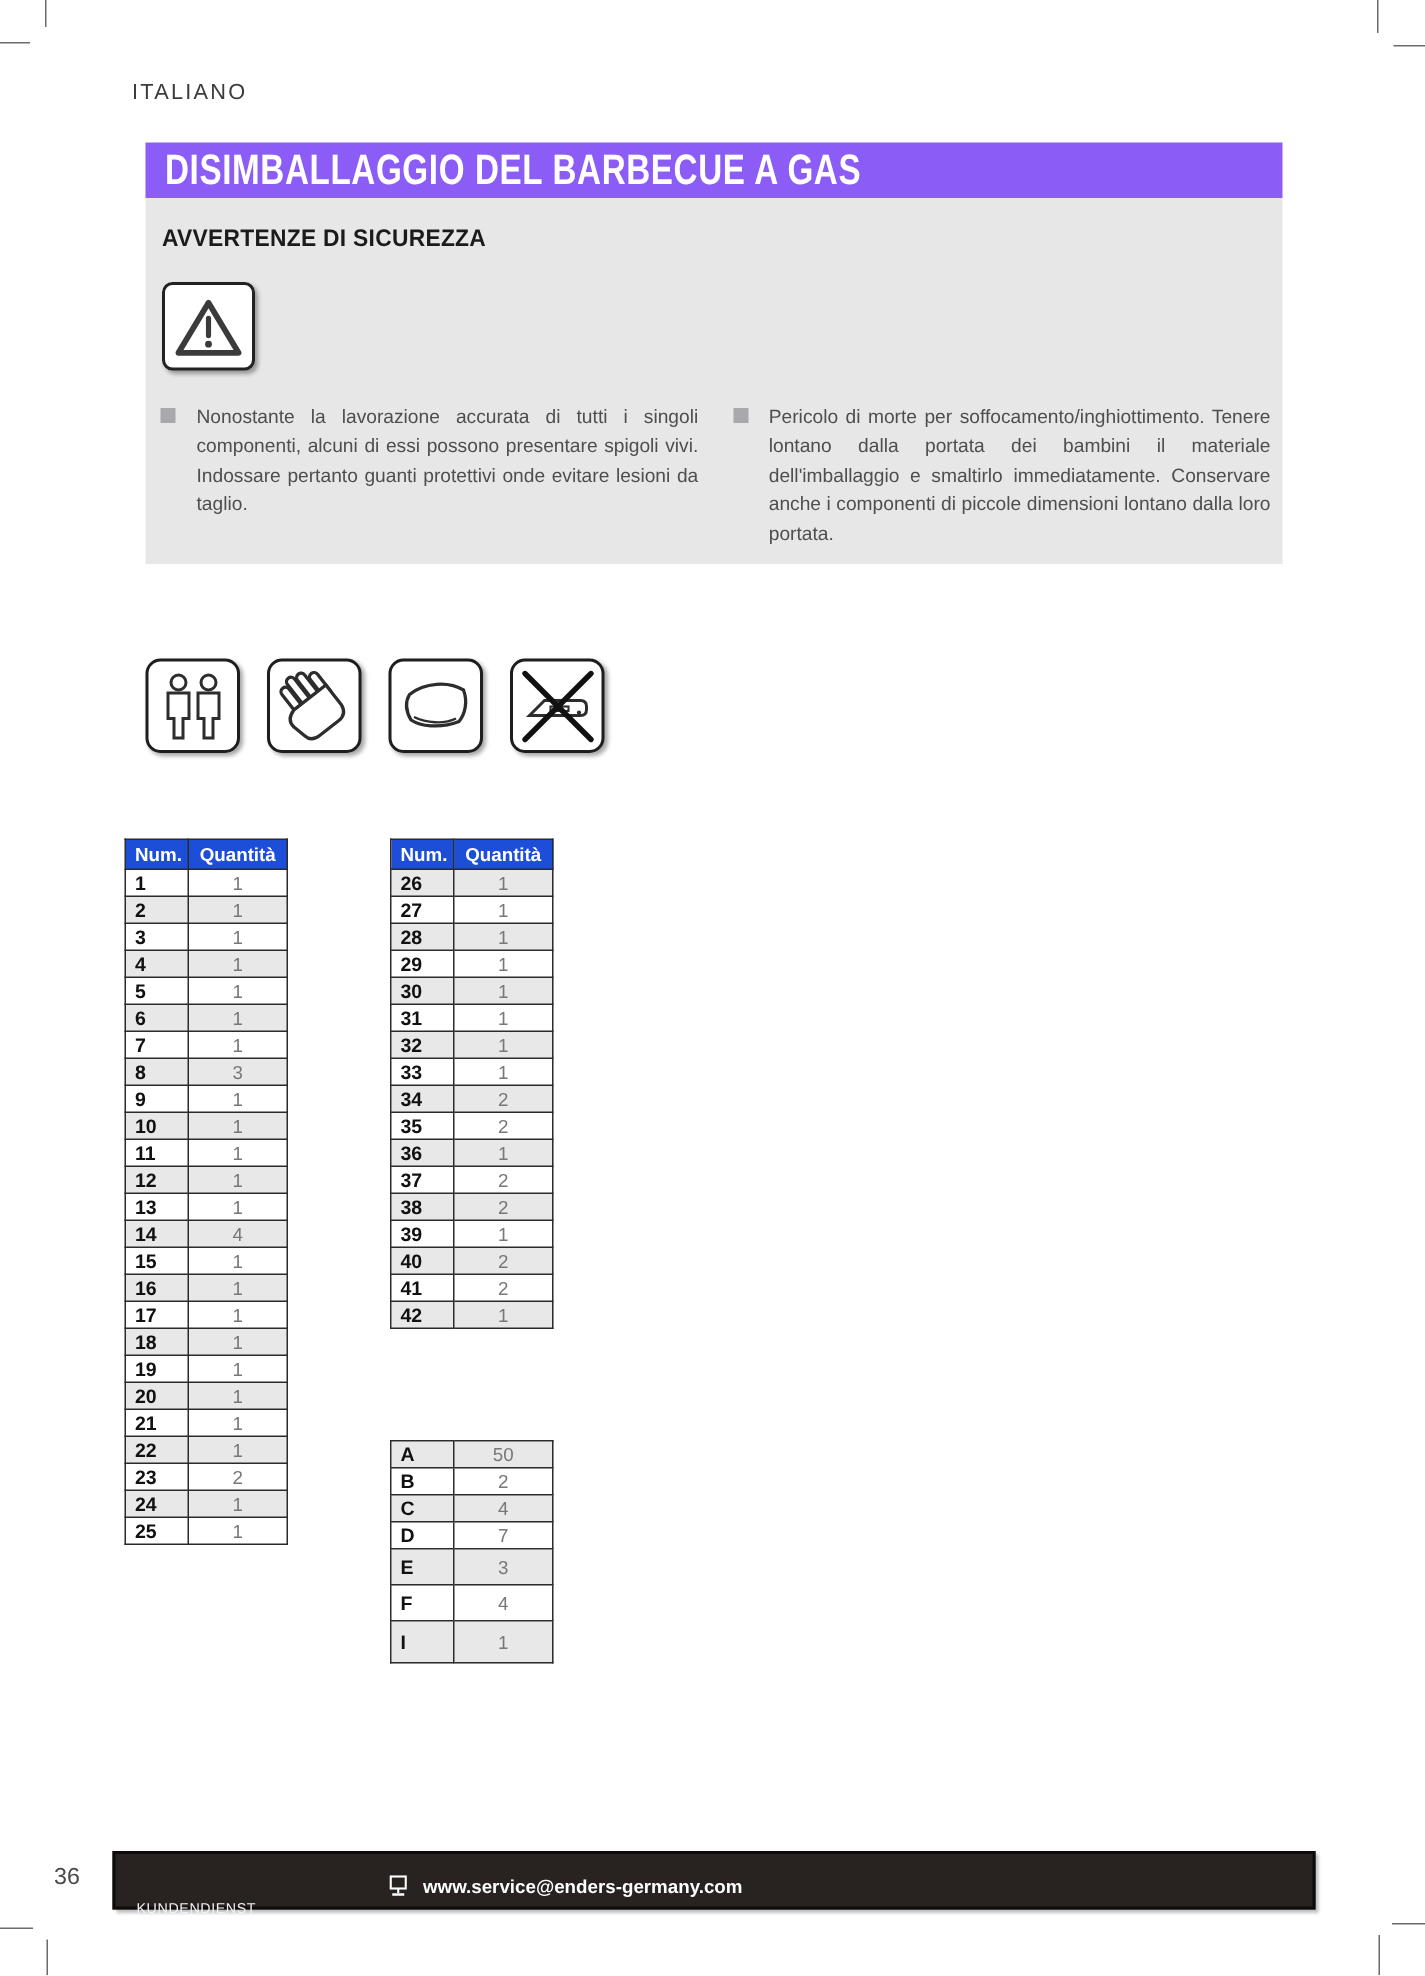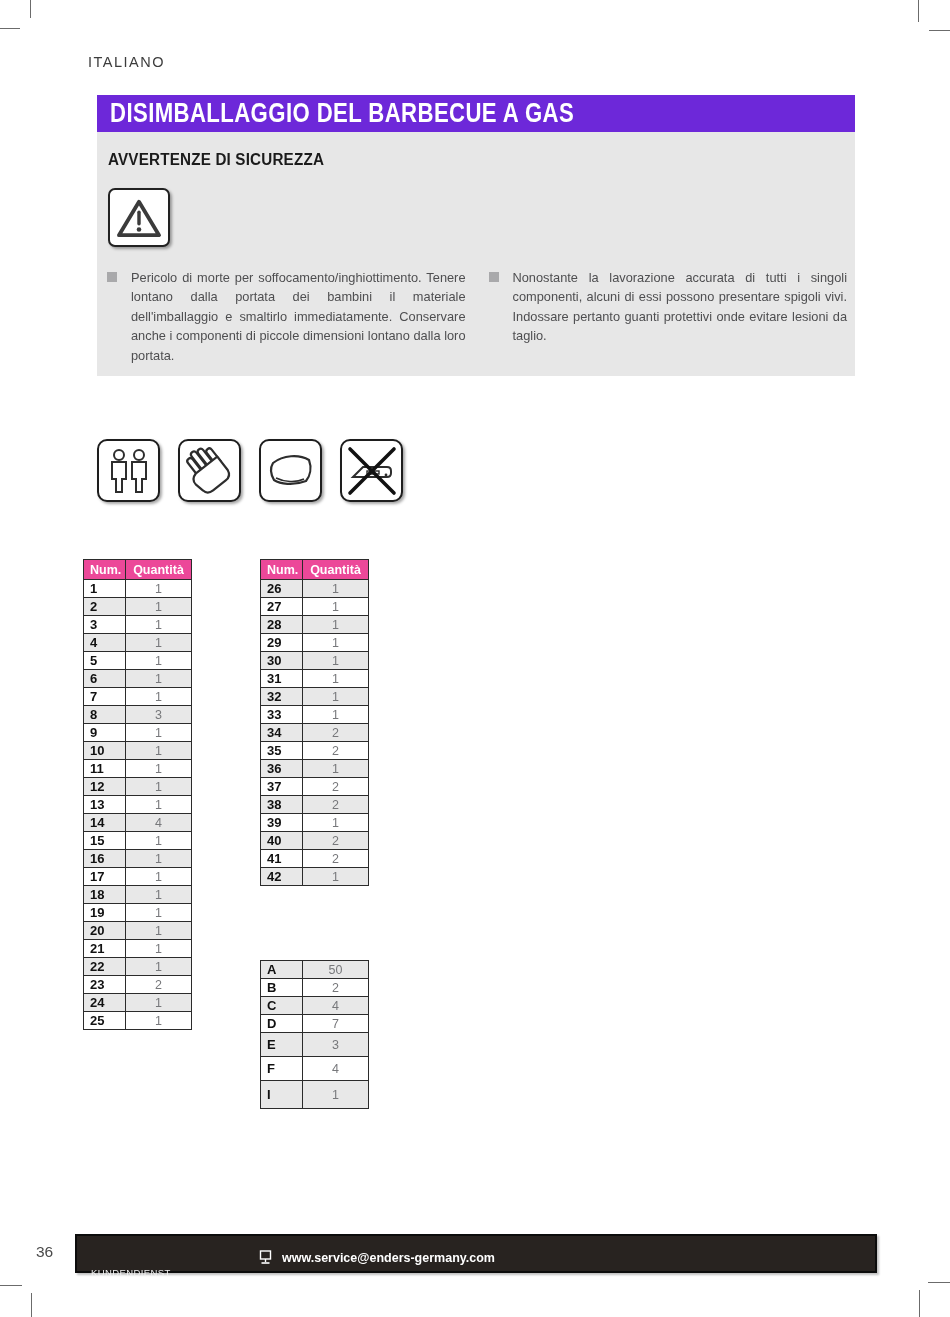--- a/index.html
+++ b/index.html
@@ -5,42 +5,42 @@
   * { margin:0; padding:0; box-sizing:border-box; }
   html,body { background:#ffffff; }
   body { font-family:"Liberation Sans", sans-serif; }
   .page { position:relative; width:950px; height:1317px; background:#ffffff; overflow:hidden;padding-left:38px; }
 
   
   .crop { position:absolute; background:#6b6b6b; }
 
   .lang-label { position:absolute; left:88px; top:54px; font-size:14.5px; letter-spacing:1.5px; color:#3c3c3c; }
 
-  .banner { position:absolute; left:97px; top:95px; width:758px; height:37px; background:#6d28d9; display:flex; align-items:center; }
+  .banner { position:absolute; left:97px; top:95px; width:758px; height:37px; background:#8b5cf6; display:flex; align-items:center; }
   .banner .txt { display:inline-block; transform:scale(0.82,1.05); transform-origin:0 50%; color:#ffffff; font-size:27px; font-weight:700; letter-spacing:0.5px; margin-left:13px; white-space:nowrap; }
 
   .safety-box { position:absolute; left:97px; top:132px; width:758px; height:244px; background:#e7e7e7; }
   .safety-heading { display:inline-block; margin:19px 0 0 11px; font-size:16px; font-weight:700; color:#1b1b1b; transform:scaleX(0.95); transform-origin:0 50%; letter-spacing:0.2px; }
   .warn-box { position:absolute; left:11px; top:56px; width:62px; height:59px; background:#ffffff; border:2px solid #222; border-radius:7px; box-shadow:2px 2px 3px rgba(0,0,0,0.35); display:flex; align-items:center; justify-content:center; }
   .bullets { position:absolute; left:10px; top:136px; width:740px; display:flex; gap:23px; }
   .bullet-item { display:flex; width:360px; }
   .bullet-sq { flex:0 0 10px; width:10px; height:10px; background:#a9a9ab; margin:4px 14px 0 0; }
   .bullet-text { font-size:12.8px; line-height:1.52; color:#4e4e50; text-align:justify; }
 
   .sec-heading { position:absolute; left:96px; font-size:21px; font-weight:400; color:#222; white-space:nowrap; }
   .sec-heading .txt { display:inline-block; transform:scaleX(0.88); transform-origin:0 50%; letter-spacing:0.5px; }
   .h-tools { top:398px; }
   .h-desc  { top:519px; }
 
   .tool-icons { position:absolute; left:97px; top:439px; display:flex; gap:18px; }
   .tool-box { width:63px; height:63px; background:#fff; border:2.5px solid #1e1e1e; border-radius:10px; box-shadow:2px 2px 3px rgba(0,0,0,0.35); display:flex; align-items:center; justify-content:center; }
 
   table.tbl { position:absolute; border-collapse:collapse; background:#fff; }
   .tbl th, .tbl td { border:1.5px solid #2b2b2b; }
-  .tbl th { background:#ec4899; color:#fff; font-size:12.5px; font-weight:700; height:20px; }
+  .tbl th { background:#1d4ed8; color:#fff; font-size:12.5px; font-weight:700; height:20px; }
   .tbl th.h-num { width:42px; text-align:left; padding-left:6px; }
   .tbl th.h-qty { width:66px; text-align:center; }
   .tbl td { height:18px; }
   .tbl td.c-num { width:42px; font-size:13px; font-weight:700; color:#111; padding-left:6px; }
   .tbl td.c-qty { width:66px; font-size:12.5px; color:#77787b; text-align:center; }
   .tbl.even-shaded tbody tr:nth-child(even) { background:#e8e8e8; }
   .tbl.odd-shaded  tbody tr:nth-child(odd)  { background:#e8e8e8; }
   .t-left    { left:83px;  top:559px; }
   .t-right   { left:260px; top:559px; }
   .t-letters { left:260px; top:960px; }
@@ -85,25 +85,25 @@
     <div class="warn-box">
       <svg width="46" height="42" viewBox="0 0 48 44">
         <polygon points="24,5 45,40 3,40" fill="none" stroke="#3b3b3b" stroke-width="4" stroke-linejoin="round"></polygon>
         <line x1="24" y1="16" x2="24" y2="28" stroke="#3b3b3b" stroke-width="3.6" stroke-linecap="round"></line>
         <circle cx="24" cy="34" r="2.4" fill="#3b3b3b"></circle>
       </svg>
     </div>
     <div class="bullets">
       <div class="bullet-item">
         <span class="bullet-sq"></span>
-        <span class="bullet-text">Pericolo di morte per soffocamento/inghiottimento. Tenere lontano dalla portata dei bambini il materiale dell'imballaggio e smaltirlo immediatamente. Conservare anche i componenti di piccole dimensioni lontano dalla loro portata.</span>
+        <span class="bullet-text">Nonostante la lavorazione accurata di tutti i singoli componenti, alcuni di essi possono presentare spigoli vivi. Indossare pertanto guanti protettivi onde evitare lesioni da taglio.</span>
       </div>
       <div class="bullet-item">
         <span class="bullet-sq"></span>
-        <span class="bullet-text">Nonostante la lavorazione accurata di tutti i singoli componenti, alcuni di essi possono presentare spigoli vivi. Indossare pertanto guanti protettivi onde evitare lesioni da taglio.</span>
+        <span class="bullet-text">Pericolo di morte per soffocamento/inghiottimento. Tenere lontano dalla portata dei bambini il materiale dell'imballaggio e smaltirlo immediatamente. Conservare anche i componenti di piccole dimensioni lontano dalla loro portata.</span>
       </div>
     </div>
   </div>
 
 
   <div class="tool-icons">
     <div class="tool-box">
       <svg width="50" height="50" viewBox="0 0 50 50">
         <g fill="#ffffff" stroke="#2d2d2d" stroke-width="2">
           <circle cx="15" cy="9" r="5"></circle>

